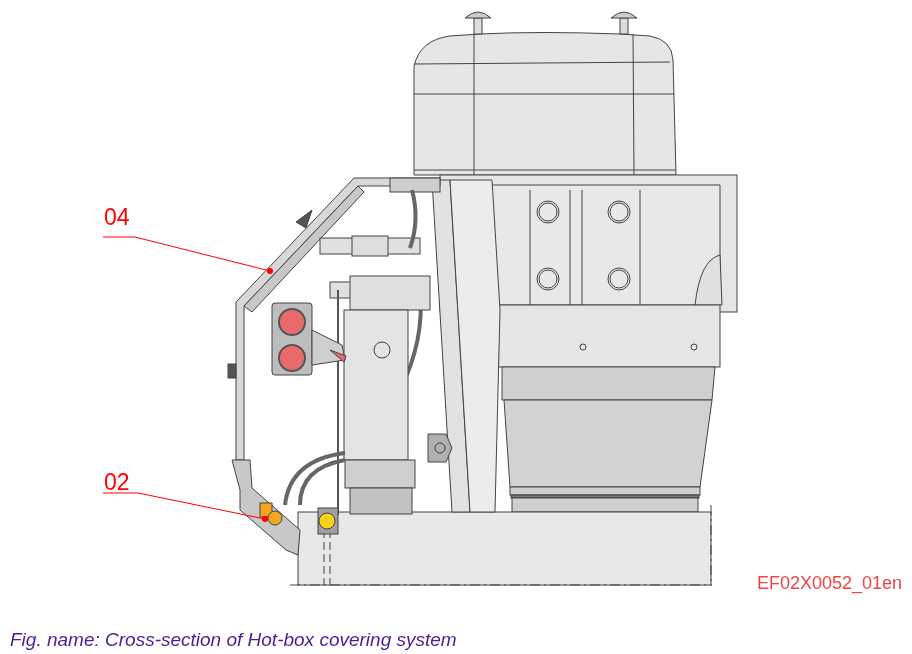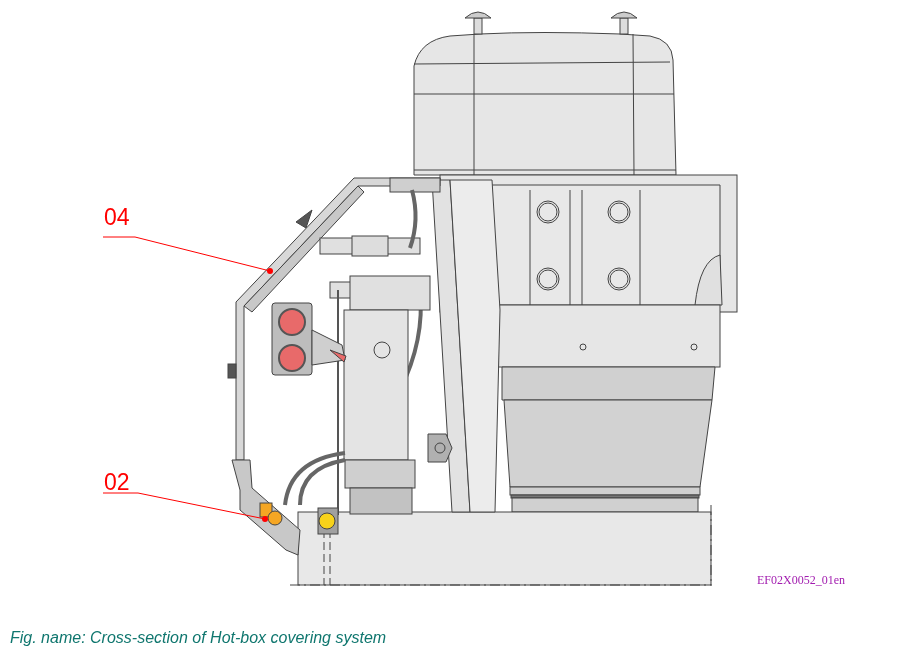--- a/index.html
+++ b/index.html
@@ -1,20 +1,20 @@
 <!DOCTYPE html>
 <html><head>
   <meta charset="utf-8">
   <style>
     html, body { margin: 0; padding: 0; background: #ffffff; }
     body { width: 912px; height: 654px; position: relative; overflow: hidden; font-family: "Liberation Sans", sans-serif; }
     .drawing { position: absolute; left: 0; top: 0; width: 912px; height: 654px; }
     .callout-label { position: absolute; color: #ff0000; font-family: "Liberation Sans", sans-serif; font-size: 23px; line-height: 1; }
-    .figure-code { position: absolute; left: 757px; top: 573px; color: #a21caf; font-size: 12px; font-family: Liberation Serif, serif; }
-    .caption { position: absolute; left: 10px; top: 629px; font-size: 16px; font-style: italic; color: #0f766e; font-family: "Liberation Sans", sans-serif; }
+    .figure-code { position: absolute; left: 757px; top: 573px; color: #ef4444; font-size: 18px; font-family: Liberation Sans, sans-serif; }
+    .caption { position: absolute; left: 10px; top: 629px; font-size: 19px; font-style: italic; color: #4c1d95; font-family: "Liberation Sans", sans-serif; }
   </style>
 </head>
 <body>
 
 <svg class="drawing" viewBox="0 0 912 654" xmlns="http://www.w3.org/2000/svg">
   <g stroke="#444" stroke-width="1" fill="#e6e6e6">
 
     <g>
       <path d="M414 175 L414 66 Q420 40 450 36 L480 34 Q540 31 620 34 L650 36 Q672 40 673 60 L676 175 Z"></path>
       <line x1="414" y1="64" x2="670" y2="62"></line>

